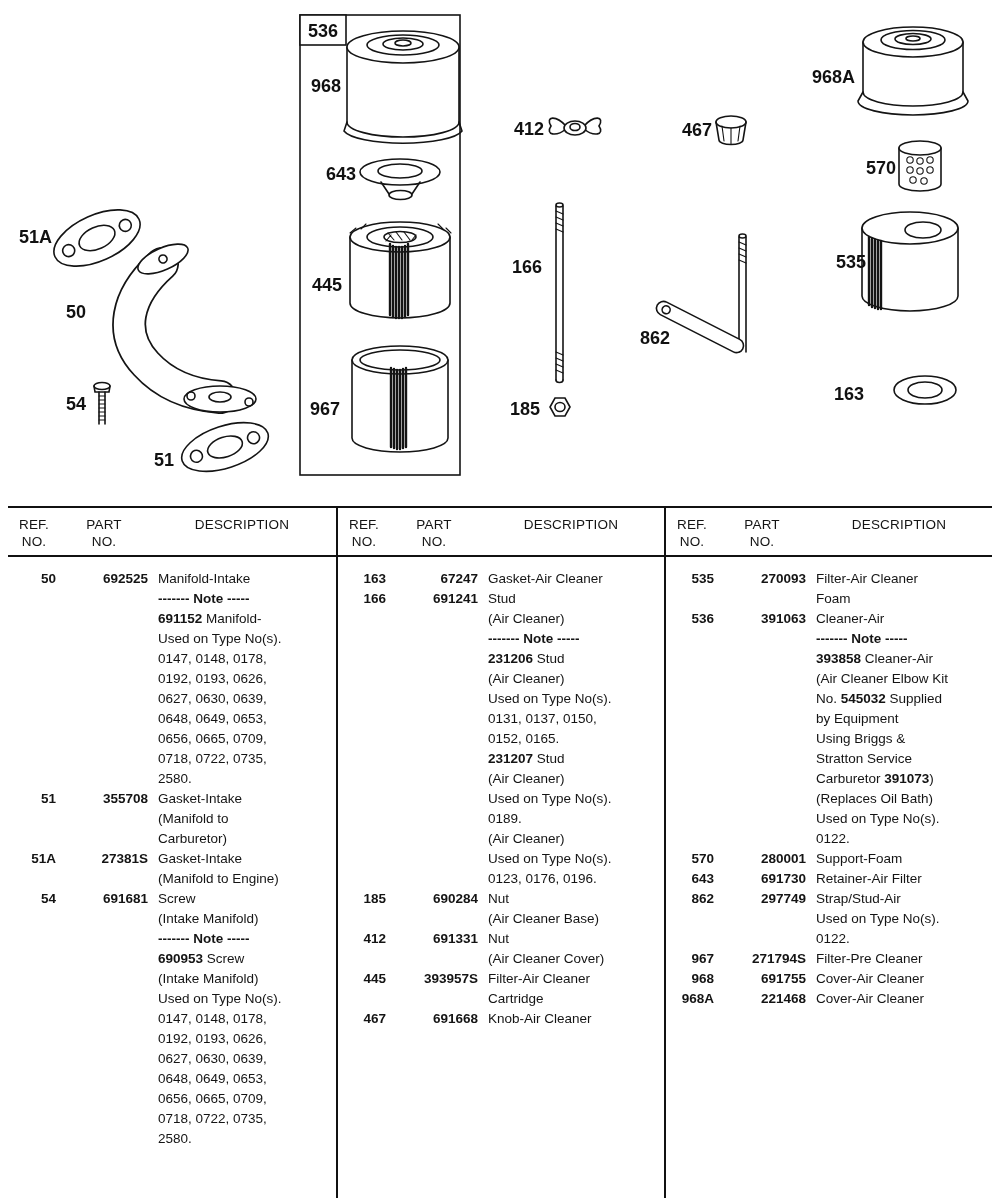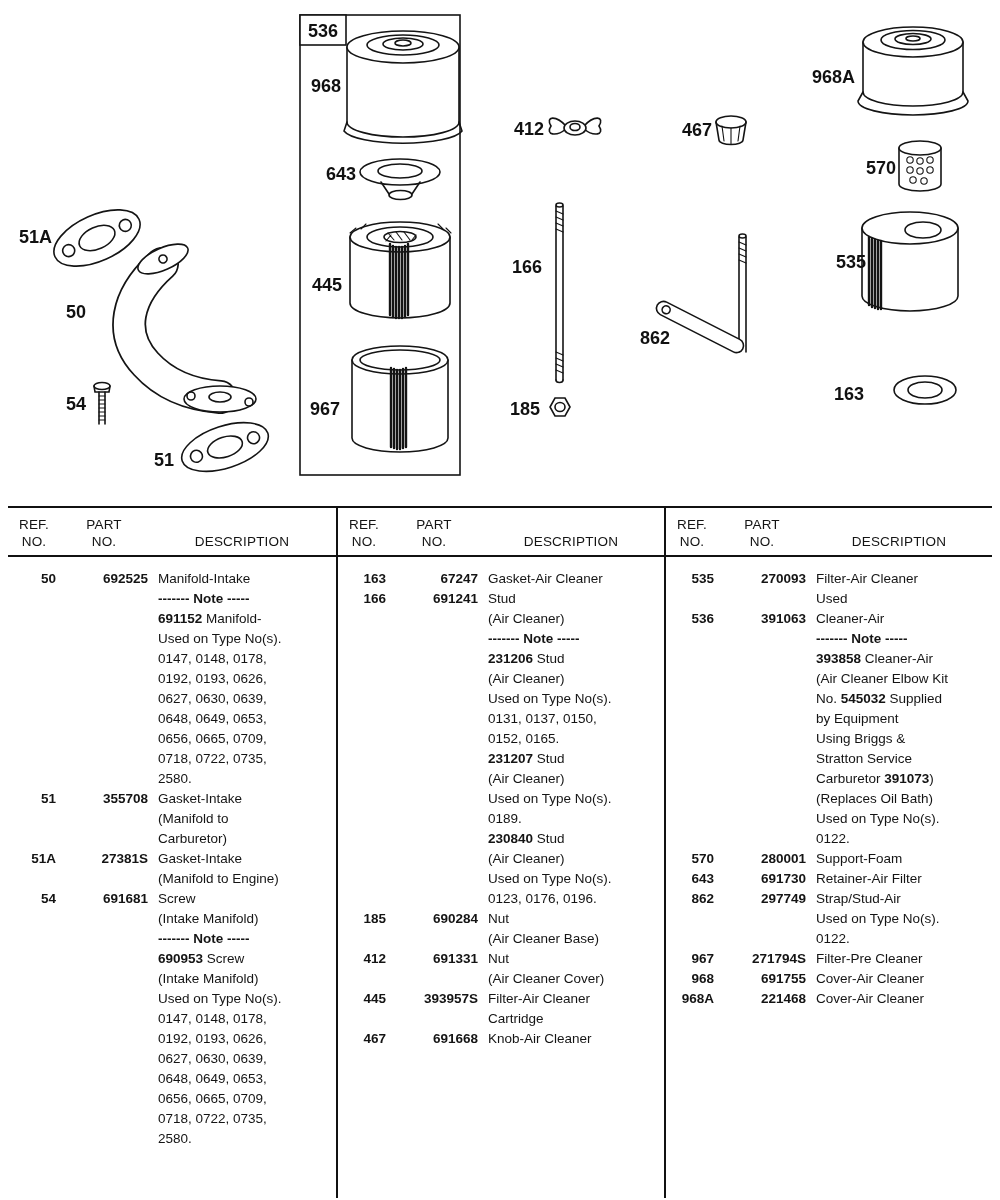--- a/index.html
+++ b/index.html
@@ -11,21 +11,21 @@
   .seam{stroke:#141414;stroke-width:2.4;}
   .thin{stroke-width:1.1;}
   .tube-o{stroke:#141414;stroke-width:34;fill:none;}
   .tube-i{stroke:#fff;stroke-width:30.5;fill:none;}
   .callout{font:bold 18px "Liberation Sans",sans-serif;fill:#111;stroke:none;}
   .parts-table{margin:14px 8px 0;height:692px;display:flex;flex-direction:column;border-top:2.5px solid #111;}
   .thead{display:grid;grid-template-columns:1fr 1fr 1fr;border-bottom:2.5px solid #111;}
   .tbody{display:grid;grid-template-columns:1fr 1fr 1fr;flex:1;min-height:0;}
   .hsec+.hsec,.bsec+.bsec{border-left:2px solid #111;}
   .hsec{display:grid;grid-template-columns:52px 88px 1fr;padding:8px 0 5px;}
-  .hc{display:flex;flex-direction:column;align-items:center;justify-content:flex-end;font-size:13.5px;line-height:17px;letter-spacing:.2px;}
+  .hc{display:flex;flex-direction:column;align-items:center;font-size:13.5px;line-height:17px;letter-spacing:.2px;}
   .bsec{padding-top:12px;}
   .prow{display:grid;grid-template-columns:52px 88px 1fr;line-height:20px;font-size:13.5px;}
   .cref{text-align:right;padding-right:4px;font-weight:bold;white-space:nowrap;}
   .cpart{text-align:right;font-weight:bold;white-space:nowrap;}
   .cdesc{padding-left:10px;white-space:nowrap;}
   .b{font-weight:bold;margin-top:34px;}
 </style>
 </head>
 <body>
 
@@ -447,25 +447,20 @@
             <span class="cdesc">Used on Type No(s).</span>
           </div>
           <div class="prow">
             <span class="cref"></span>
             <span class="cpart"></span>
             <span class="cdesc">0189.</span>
           </div>
           <div class="prow">
             <span class="cref"></span>
             <span class="cpart"></span>
-            <span class="cdesc"><span class="b">230840</span> Stud</span>
-          </div>
-          <div class="prow">
-            <span class="cref"></span>
-            <span class="cpart"></span>
             <span class="cdesc">(Air Cleaner)</span>
           </div>
           <div class="prow">
             <span class="cref"></span>
             <span class="cpart"></span>
             <span class="cdesc">Used on Type No(s).</span>
           </div>
           <div class="prow">
             <span class="cref"></span>
             <span class="cpart"></span>
@@ -509,21 +504,21 @@
         </div>
       <div class="bsec">
           <div class="prow">
             <span class="cref">535</span>
             <span class="cpart">270093</span>
             <span class="cdesc">Filter-Air Cleaner</span>
           </div>
           <div class="prow">
             <span class="cref"></span>
             <span class="cpart"></span>
-            <span class="cdesc">Used</span>
+            <span class="cdesc">Foam</span>
           </div>
           <div class="prow">
             <span class="cref">536</span>
             <span class="cpart">391063</span>
             <span class="cdesc">Cleaner-Air</span>
           </div>
           <div class="prow">
             <span class="cref"></span>
             <span class="cpart"></span>
             <span class="cdesc"><span class="b">------- Note -----</span></span>

